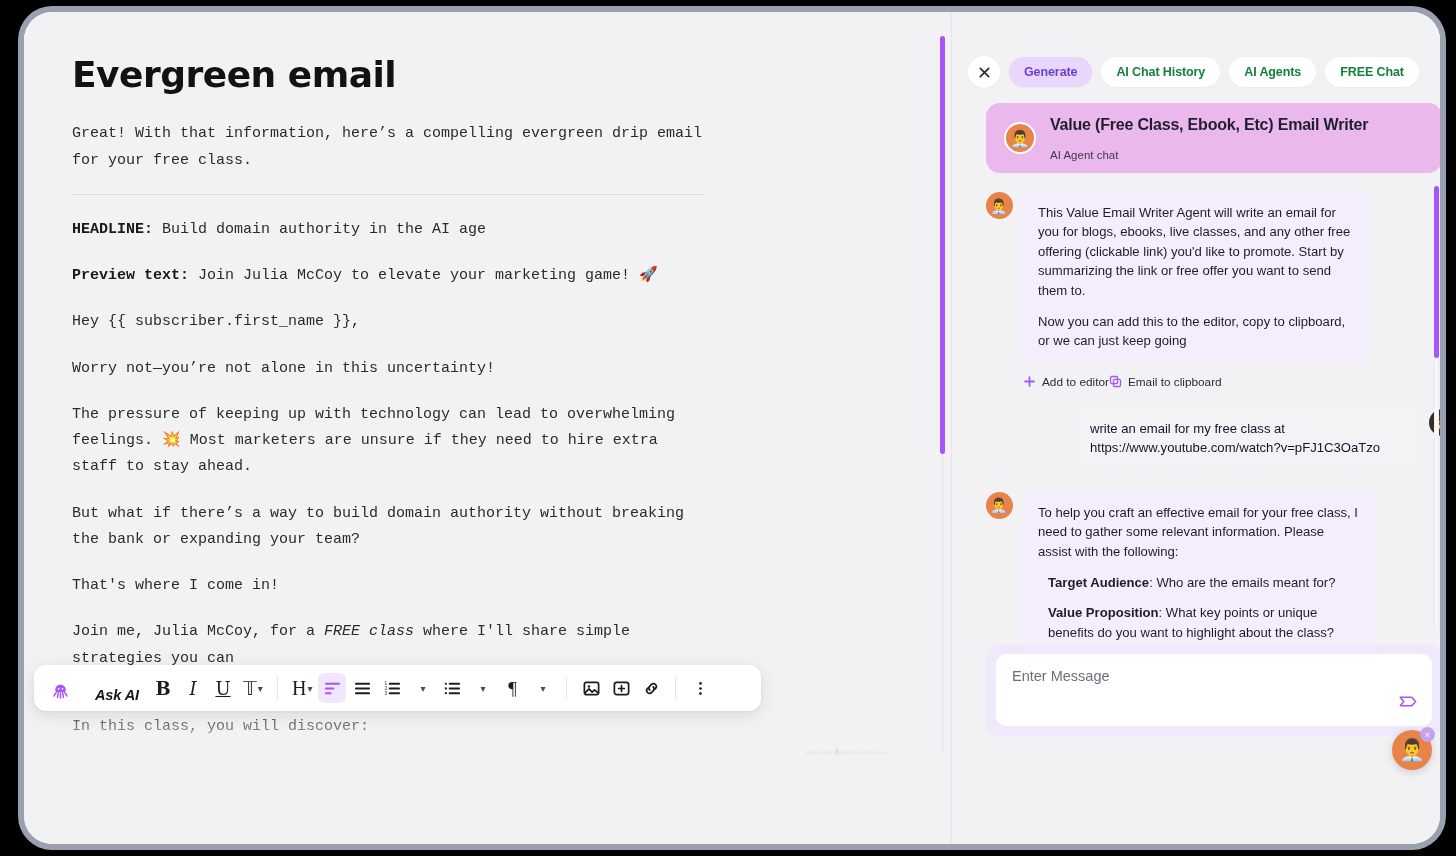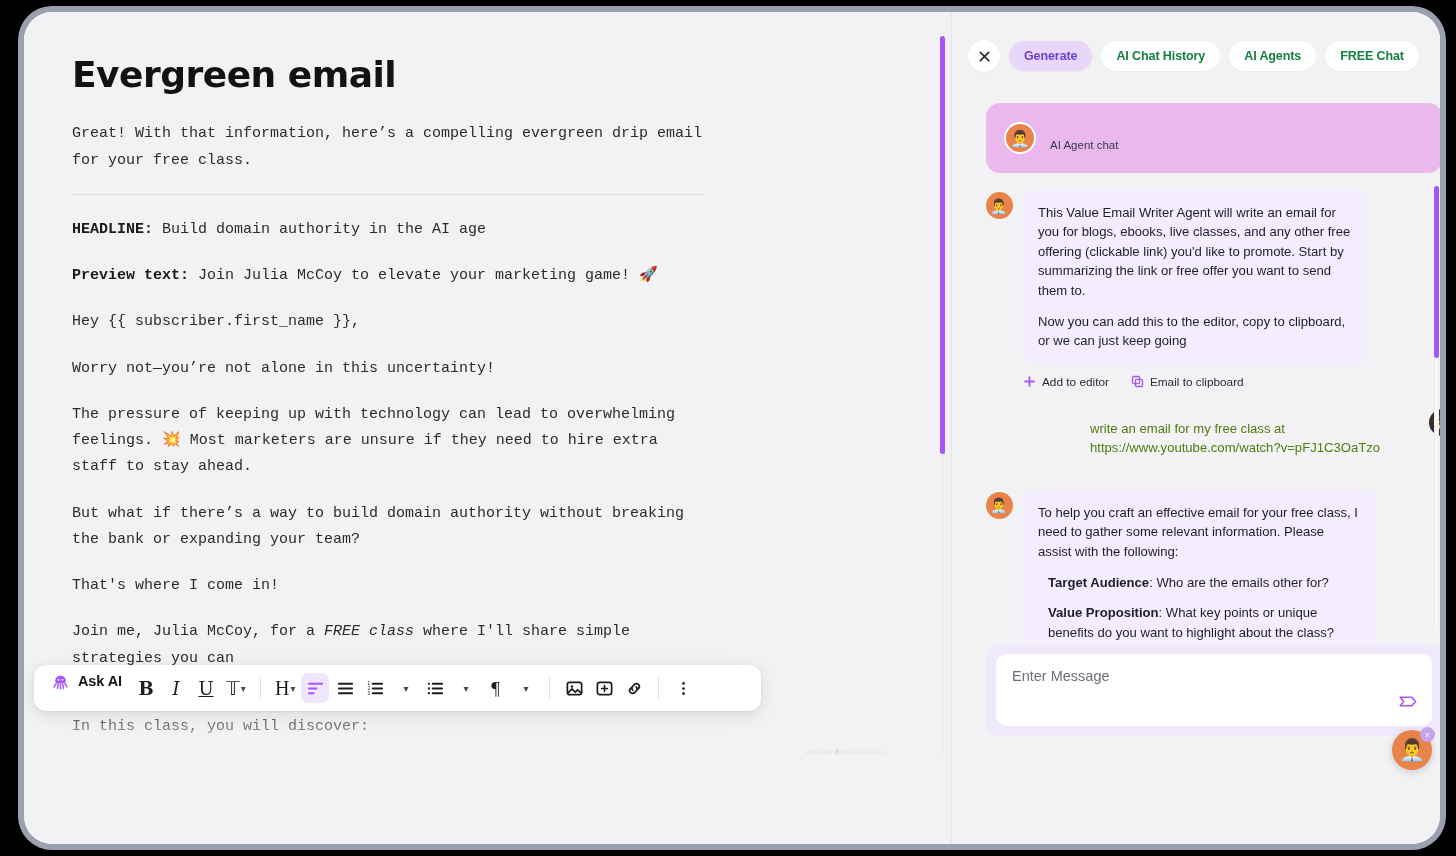--- a/index.html
+++ b/index.html
@@ -113,23 +113,23 @@
     border-radius: 7px;
     display: flex;
     align-items: center;
     justify-content: center;
     color: #1d1d1f;
     cursor: pointer;
     padding: 0 4px;
   }
   .tb-btn.active { background: #f0e6fe; }
   .tb-ask {
-    display: flex; align-items: flex-start; gap: 7px;
+    display: flex; align-items: flex-end; gap: 24px;
     padding: 0 8px 0 4px;
-    height: 30px; border-radius: 7px; cursor: pointer;
+    height: 30px; border-radius: 7px; cursor: pointer; font-style: italic;
   }
   .tb-ask-label {
     font-size: 14.5px; font-weight: 700; color: #171717;
     letter-spacing: -0.1px;
   }
   .tb-sep {
     width: 1px; height: 22px; background: #e3e3e6; margin: 0 8px;
   }
   .tb-caret {
     font-size: 10px; color: #4a4a4f; margin-left: 1px;
@@ -168,21 +168,21 @@
   
   #ai-panel {
     position: absolute;
     left: 928px; top: 0;
     width: 488px; height: 100%;
     background: #f2f2f4;
   }
 
   #ai-tabs {
     position: absolute;
-    left: 16px; top: 28px;
+    left: 16px; top: 44px;
     display: flex; align-items: center; gap: 9px;
   }
   .ai-close-btn {
     width: 32px; height: 32px;
     border-radius: 50%;
     background: #ffffff;
     display: flex; align-items: center; justify-content: center;
     cursor: pointer;
     color: #2f2f33;
     box-shadow: 0 1px 2px rgba(0,0,0,0.04);
@@ -269,24 +269,24 @@
   .bubble-ai li { margin-bottom: 11px; padding-left: 10px; }
   .bubble-ai li:last-child { margin-bottom: 0; }
   .bubble-ai b { font-weight: 700; }
   .bubble-user {
     background: #f3f3f5;
     border-radius: 9px;
     padding: 12px 15px;
     max-width: 344px;
     font-size: 13.1px;
     line-height: 1.5;
-    color: #4d7c0f;
+    color: #0f172a;
   }
   .msg-actions {
-    display: flex; align-items: center; gap: 22px;
+    display: flex; align-items: center; 
     margin: 11px 0 18px 37px;
   }
   .msg-action {
     display: flex; align-items: center; gap: 6px;
     font-size: 11.8px; color: #2a2a35; cursor: pointer;
   }
   .msg-action .ico { color: #a855f7; display: flex; }
 
   
   #chat-scrollbar-track {
@@ -553,20 +553,21 @@
       <div class="ai-tab">AI Chat History</div>
       <div class="ai-tab">AI Agents</div>
       <div class="ai-tab">FREE Chat</div>
     </div>
 
     <div id="agent-card">
       <div class="agent-av">
         <span class="emoji">👨‍💼</span>
       </div>
       <div>
+        <div id="agent-title">Value (Free Class, Ebook, Etc) Email Writer</div>
         <div id="agent-sub">AI Agent chat</div>
       </div>
     </div>
 
     <div id="chat-scroll">
 
       <div class="msg-row">
         <div class="msg-av">
           <span class="emoji">👨‍💼</span>
         </div>
@@ -603,21 +604,21 @@
         </div>
       </div>
 
       <div class="msg-row">
         <div class="msg-av">
           <span class="emoji">👨‍💼</span>
         </div>
         <div class="bubble-ai" style="max-width:352px">
           <p>To help you craft an effective email for your free class, I need to gather some relevant information. Please assist with the following:</p>
           <ul>
-            <li><b>Target Audience</b><span>: Who are the emails other for?</span></li>
+            <li><b>Target Audience</b><span>: Who are the emails meant for?</span></li>
             <li><b>Value Proposition</b><span>: What key points or unique benefits do you want to highlight about the class?</span></li>
 
           </ul>
         </div>
       </div>
     </div>
 
     <div id="chat-scrollbar-track"></div>
     <div id="chat-scrollbar-thumb"></div>
 

